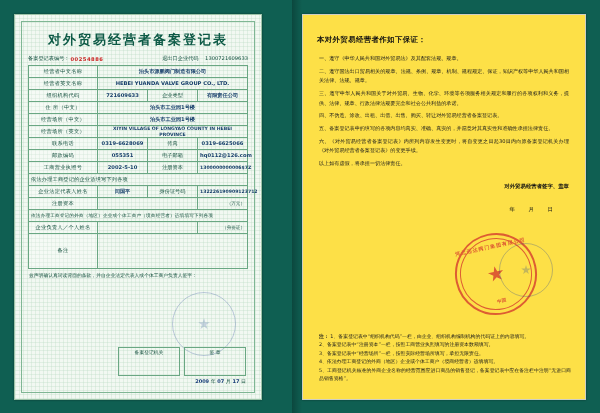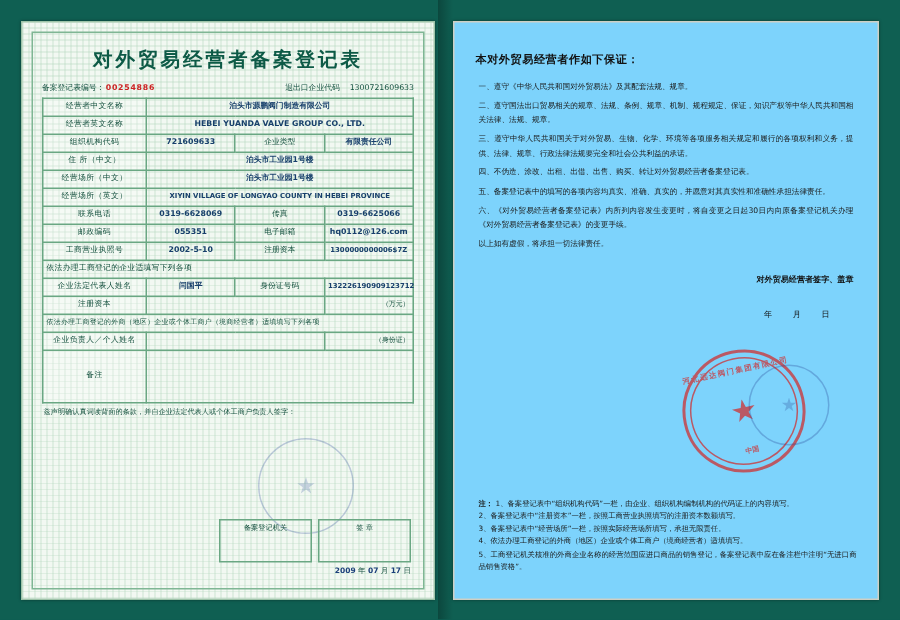--- a/index.html
+++ b/index.html
@@ -10,21 +10,21 @@
     overflow:hidden;
     position:relative;
   }
   .page{
     position:absolute;
     background:#eef6ef;
     box-shadow:0 0 2px rgba(0,0,0,.4);
   }
   
   #left-page{
-    left:14px;top:14px;width:276px;height:386px;
+    left:14px;top:14px;width:248px;height:386px;
     background:
       repeating-linear-gradient(0deg, rgba(180,215,190,.30) 0 1px, rgba(255,255,255,0) 1px 4px),
       repeating-linear-gradient(90deg, rgba(180,215,190,.30) 0 1px, rgba(255,255,255,0) 1px 4px),
       #f2f8f2;
     border:1px solid #9dc3a8;
     box-sizing:border-box;
   }
   #left-page .inner{
     position:absolute;left:6px;top:6px;right:6px;bottom:6px;
     border:1px solid #7fb694;
@@ -108,21 +108,21 @@
   }
   .seal-left::after{
     content:"";position:absolute;left:50%;top:50%;
     width:12px;height:12px;margin:-6px 0 0 -6px;
     background:rgba(60,90,160,.45);
     clip-path:polygon(50% 0%,61% 35%,98% 35%,68% 57%,79% 91%,50% 70%,21% 91%,32% 57%,2% 35%,39% 35%);
   }
   
   #right-page{
     left:302px;top:14px;width:284px;height:386px;
-    background:#7dd3fc;
+    background:#fde047;
     border:1px solid #cfcfc4;
     box-sizing:border-box;
   }
   .r-title{
     font-size:7.4px;font-weight:bold;color:#111;
     margin:20px 0 0 14px;letter-spacing:.4px;
   }
   .r-body{
     margin:9px 16px 0 16px;
     font-size:5.1px;color:#1a1a1a;

